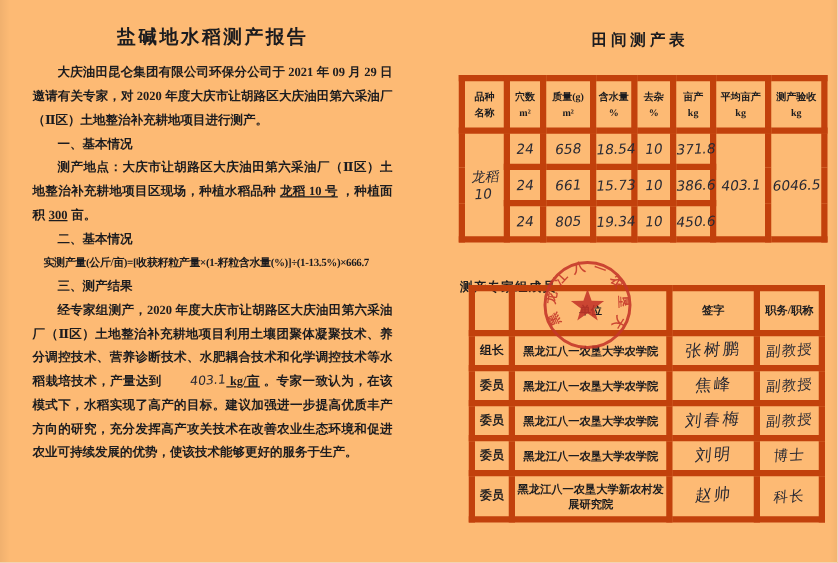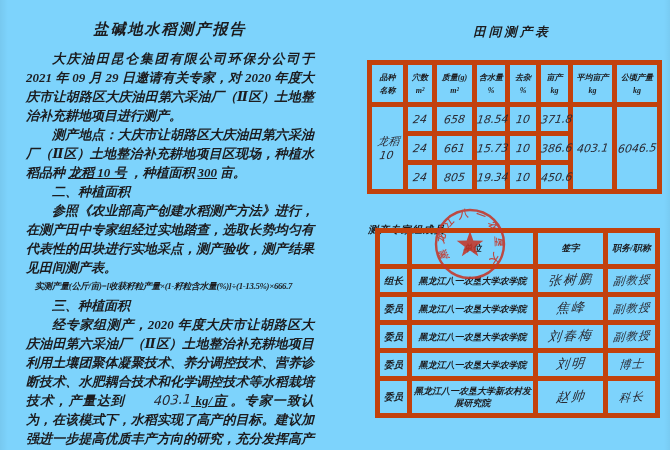--- a/index.html
+++ b/index.html
@@ -1,29 +1,29 @@
 <!DOCTYPE html>
 <html><head>
 <meta charset="utf-8">
 <style>
   html,body{margin:0;padding:0;background:#e8e8e8;}
   .sheet{
-    position:relative;width:670px;height:450px;background:#7dd3fc;overflow:hidden;
-    font-family:"Liberation Serif","DejaVu Serif",serif;color:#1c1c1f;font-style:italic;
+    position:relative;width:670px;height:450px;background:#fdba74;overflow:hidden;
+    font-family:"Liberation Serif","DejaVu Serif",serif;color:#1c1c1f;
   }
   .sheet::before{ 
     content:"";position:absolute;inset:0;pointer-events:none;
     background:linear-gradient(90deg,rgba(0,0,0,.05),rgba(0,0,0,0) 8px),
                linear-gradient(270deg,rgba(0,0,0,.04),rgba(0,0,0,0) 6px);
   }
   
   .page-left{position:absolute;left:0;top:0;width:335px;height:450px;}
   .doc{position:absolute;left:26px;top:14px;width:288px;}
   .report-title{font-size:15px;font-weight:bold;text-align:center;margin:6px 0 10px 0;letter-spacing:2px;}
-  .doc p{margin:0;font-size:13px;line-height:19px;font-weight:bold;text-align:justify;text-indent:2em;}
+  .doc p{margin:0;font-size:10px;line-height:19px;font-weight:bold;text-align:justify;text-indent:2em;}
   .doc p.no-just{text-align:left;}
   .formula{font-size:8.8px !important;letter-spacing:-.3px;text-indent:1em !important;white-space:nowrap;}
   .uv{text-decoration:underline;padding:0 3px;}
   .hw{
     font-family:"DejaVu Sans",sans-serif;font-weight:normal;color:#2a2a33;
     display:inline-block;transform:rotate(-3deg) skewX(-8deg);
   }
   
   .page-right{position:absolute;left:335px;top:0;width:335px;height:450px;}
   .ft-title{position:absolute;left:32px;top:24px;width:290px;text-align:center;
@@ -50,31 +50,31 @@
 <body>
 
 <div class="sheet">
 
   <div class="page-left">
     <div class="doc">
       <div class="report-title">盐碱地水稻测产报告</div>
 
       <p>大庆油田昆仑集团有限公司环保分公司于 2021 年 09 月 29 日邀请有关专家，对 2020 年度大庆市让胡路区大庆油田第六采油厂（Ⅱ区）土地整治补充耕地项目进行测产。</p>
 
+      <p class="no-just">一、基本情况</p>
 
       <p><span>测产地点：大庆市让胡路区大庆油田第六采油厂（Ⅱ区）土地整治补充耕地项目区现场，种植水稻品种</span><span class="uv">龙稻 10 号</span><span>，种植面积</span><span class="uv">300</span><span>亩。</span></p>
 
 
-      <p class="no-just">二、种植面积</p>
-
-      <p>参照《农业部高产创建水稻测产方法》进行，在测产田中专家组经过实地踏查，选取长势均匀有代表性的田块进行实地采点，测产验收，测产结果见田间测产表。</p>
+      <p class="no-just">二、基本情况</p>
+
 
       <p class="formula">实测产量(公斤/亩)=[收获籽粒产量×(1-籽粒含水量(%)]÷(1-13.5%)×666.7</p>
 
-      <p class="no-just">三、种植面积</p>
+      <p class="no-just">三、测产结果</p>
 
       <p><span>经专家组测产，2020 年度大庆市让胡路区大庆油田第六采油厂（Ⅱ区）土地整治补充耕地项目利用土壤团聚体凝聚技术、养分调控技术、营养诊断技术、水肥耦合技术和化学调控技术等水稻栽培技术，产量达到</span><span class="uv"><span class="hw">403.1</span>&nbsp;<span>kg/亩</span></span><span>。专家一致认为，在该模式下，水稻实现了高产的目标。建议加强进一步提高优质丰产方向的研究，充分发挥高产攻关技术在改善农业生态环境和促进农业可持续发展的优势，使该技术能够更好的服务于生产。</span></p>
     </div>
   </div>
 
   <div class="page-right">
 
     <div class="ft-title">田间测产表</div>
 
     <table class="field-table">
@@ -97,21 +97,21 @@
         <th>质量(g)
 m²</th>
         <th>含水量
 %</th>
         <th>去杂
 %</th>
         <th>亩产
 kg</th>
         <th>平均亩产
 kg</th>
-        <th>公顷产量
+        <th>测产验收
 kg</th>
       </tr>
       <tr>
         <td rowspan="3"><span class="hw">龙稻10</span></td>
         <td><span class="hw">24</span></td>
         <td><span class="hw">658</span></td>
         <td><span class="hw">18.54</span></td>
         <td><span class="hw">10</span></td>
         <td><span class="hw">371.8</span></td>
         <td rowspan="3"><span class="hw">403.1</span></td>

